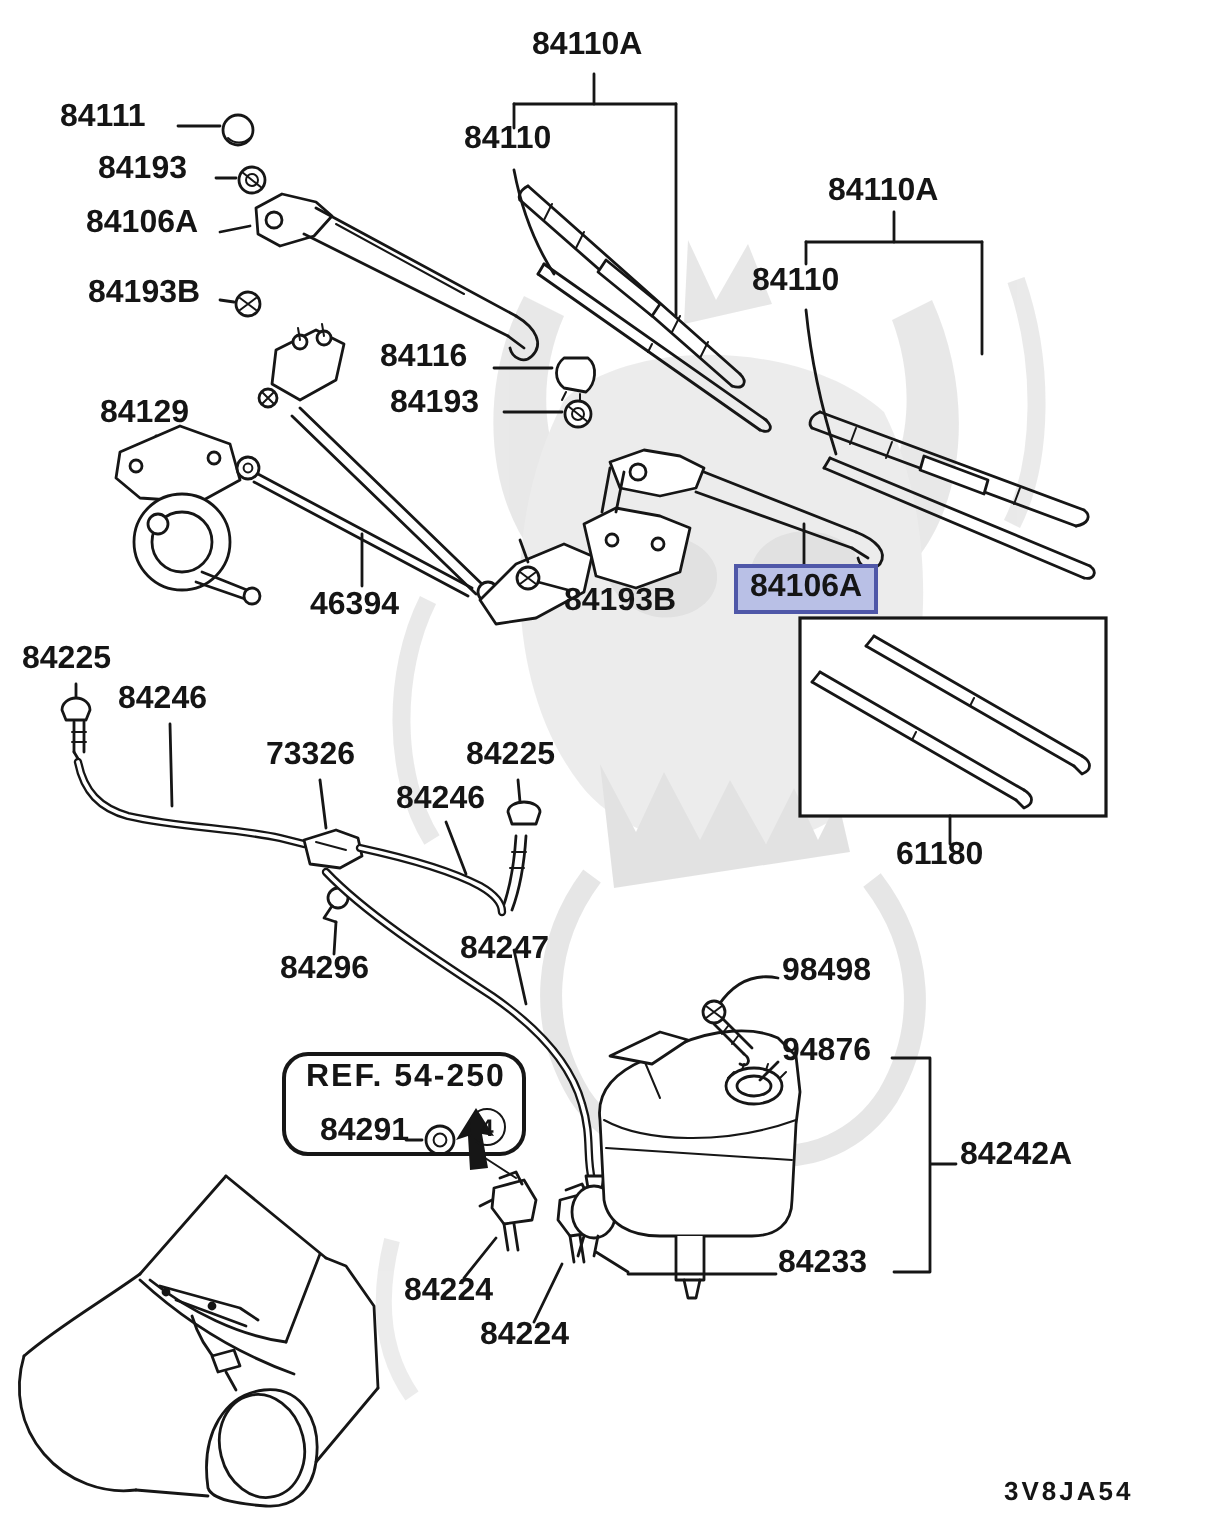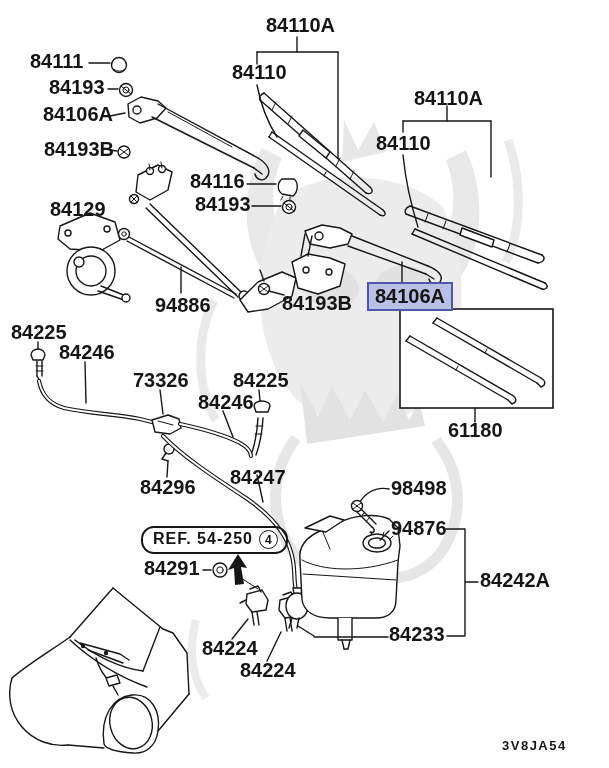--- a/index.html
+++ b/index.html
@@ -6,26 +6,26 @@
   .stage{position:relative;width:609px;height:768px;background:#ffffff;overflow:hidden;
          font-family:"Liberation Sans", sans-serif;}
   svg{position:absolute;left:0;top:0;}
   .ln{stroke:#161616;stroke-width:1.4;fill:none;stroke-linecap:round;stroke-linejoin:round;}
   .thin{stroke:#161616;stroke-width:1;fill:none;stroke-linecap:round;}
   .fw{fill:#ffffff;stroke:#161616;stroke-width:1.4;stroke-linejoin:round;}
   .blk{fill:#161616;stroke:none;}
   .tube{stroke:#161616;stroke-width:4.2;fill:none;stroke-linecap:round;}
   .tubein{stroke:#ffffff;stroke-width:1.9;fill:none;stroke-linecap:round;}
   .box{fill:#ffffff;stroke:#161616;stroke-width:1.6;}
-  .lab{position:absolute;font-size:20px;font-weight:bold;color:#151515;line-height:1;
+  .lab{position:absolute;font-size:16px;font-weight:bold;color:#151515;line-height:1;
        white-space:nowrap;letter-spacing:0px;}
   .lab.hl{background:#b9c0e6;border:2px solid #4f57a8;padding:2px 6px 3px 6px;}
-  .refbox{position:absolute;display:flex;align-items:flex-start;gap:6px;
+  .refbox{position:absolute;display:flex;align-items:flex-end;gap:6px;
           border:2px solid #161616;border-radius:13px;padding:2px 8px 3px 10px;
-          font-size:16px;font-weight:bold;color:#151515;letter-spacing:1px;white-space:nowrap;}
+          font-size:16px;font-weight:bold;color:#151515;letter-spacing:1px;white-space:nowrap;flex-direction:column;}
   .refnum{display:inline-flex;align-items:center;justify-content:center;
           width:17px;height:17px;border:1.6px solid #161616;border-radius:50%;
           font-size:12px;font-weight:bold;letter-spacing:0;}
   .code{position:absolute;font-size:13px;font-weight:bold;letter-spacing:1.5px;color:#151515;}
 </style>
 </head>
 <body>
 
 <div class="stage">
 
@@ -324,32 +324,32 @@
 <div class="lab" style="left:49px;top:77px">84193</div>
 <div class="lab" style="left:43px;top:104px">84106A</div>
 <div class="lab" style="left:44px;top:139px">84193B</div>
 <div class="lab" style="left:266px;top:15px">84110A</div>
 <div class="lab" style="left:232px;top:62px">84110</div>
 <div class="lab" style="left:414px;top:88px">84110A</div>
 <div class="lab" style="left:376px;top:133px">84110</div>
 <div class="lab" style="left:190px;top:171px">84116</div>
 <div class="lab" style="left:195px;top:194px">84193</div>
 <div class="lab" style="left:50px;top:199px">84129</div>
-<div class="lab" style="left:155px;top:295px">94886</div>
+<div class="lab" style="left:155px;top:295px">46394</div>
 <div class="lab" style="left:282px;top:293px">84193B</div>
 <div class="lab hl" style="left:367px;top:282px">84106A</div>
 <div class="lab" style="left:448px;top:420px">61180</div>
 <div class="lab" style="left:11px;top:322px">84225</div>
 <div class="lab" style="left:59px;top:342px">84246</div>
 <div class="lab" style="left:133px;top:370px">73326</div>
 <div class="lab" style="left:233px;top:370px">84225</div>
 <div class="lab" style="left:198px;top:392px">84246</div>
 <div class="lab" style="left:230px;top:467px">84247</div>
 <div class="lab" style="left:140px;top:477px">84296</div>
-<div class="lab" style="left:144px;top:558px">84291</div>
+<div class="lab" style="left:160px;top:558px">84291</div>
 <div class="lab" style="left:391px;top:478px">98498</div>
 <div class="lab" style="left:391px;top:518px">94876</div>
 <div class="lab" style="left:480px;top:570px">84242A</div>
 <div class="lab" style="left:389px;top:624px">84233</div>
 <div class="lab" style="left:202px;top:638px">84224</div>
 <div class="lab" style="left:240px;top:660px">84224</div>
 
 <div class="refbox" style="left:141px;top:526px">
   <span>REF. 54-250</span>
   <span class="refnum">4</span>

